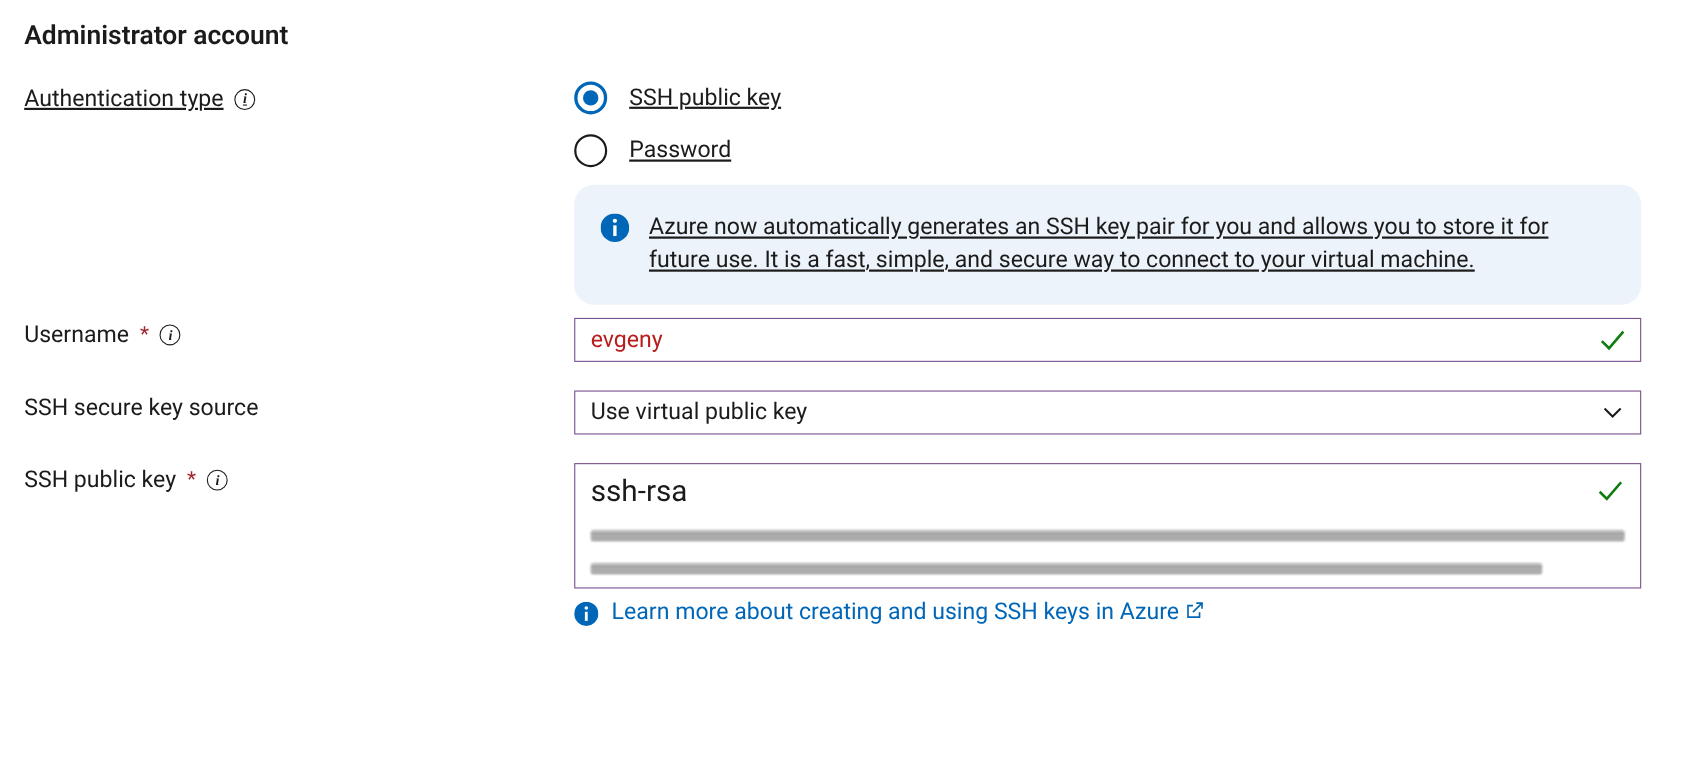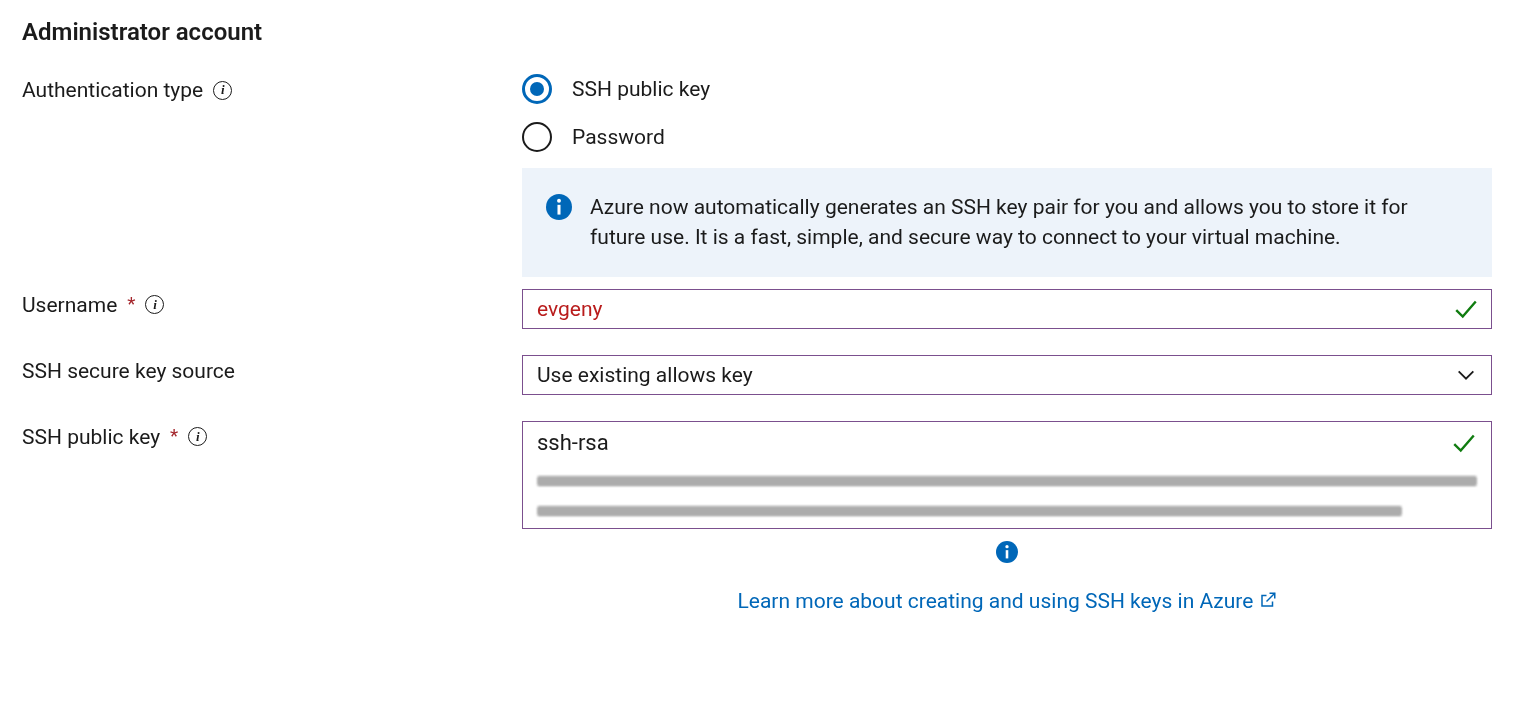--- a/index.html
+++ b/index.html
@@ -104,20 +104,21 @@
 
   
   .info-banner {
     margin-top: 12px;
     background: #edf3fa;
     padding: 24px 28px 24px 24px;
     display: flex;
     gap: 18px;
     box-sizing: border-box;
     width: 100%;
+    border-radius: 18px;
   }
   .info-solid-icon {
     width: 26px; height: 26px;
     flex: 0 0 26px;
     margin-top: 2px;
   }
   .info-banner-text {
     font-size: 21px;
     line-height: 1.45;
     color: #1b1b1b;
@@ -170,58 +171,57 @@
     flex-direction: column;
     align-items: stretch;
     padding: 8px 14px 12px 14px;
   }
   .ssh-first-line {
     display: flex;
     align-items: center;
     justify-content: space-between;
   }
   .ssh-first-line-text {
-    font-size: 22px;
+    font-size: 27px;
   }
   .redact-line {
     height: 10px;
     margin-top: 20px;
     border-radius: 2px;
     background: repeating-linear-gradient(
       0deg,
       #6f6f6f 0px, #6f6f6f 1px,
       #9c9c9c 1px, #9c9c9c 2px,
       #cfcfcf 2px, #cfcfcf 3px
     );
     filter: blur(1.2px);
     opacity: 0.85;
   }
   .redact-line.short { width: 92%; }
 
   .learn-more-row {
     margin-top: 10px;
     display: flex;
     align-items: center;
-    gap: 26px;
-    font-size: 21px;
-    flex-direction: column;
+    gap: 12px;
+    font-size: 21px;
   }
   .learn-more-link {
     color: #0067b8;
     text-decoration: none;
     cursor: pointer;
   }
   .ext-link-icon {
     width: 18px; height: 18px;
     display: inline-block;
     vertical-align: -1px;
   }
 
   
-  .row-radios { margin-bottom: 0; }
+  .row-radios { margin-bottom: 0; text-decoration: underline; }
   .row-username { margin-top: 12px; }
   .row-ssh-source { margin-top: 0; }
   .row-ssh-key { margin-bottom: 0; }
 </style>
 </head>
 <body>
 
 <div class="page">
 
   <h3 class="section-title">Administrator account</h3>
@@ -272,21 +272,21 @@
       </div>
     </div>
   </div>
 
   <div class="form-row row-ssh-source">
     <div class="label-col">
       <span>SSH secure key source</span>
     </div>
     <div class="control-col">
       <div class="field-wrap" style="cursor:pointer">
-        <div class="select-value">Use existing allows key</div>
+        <div class="select-value">Use virtual public key</div>
         <svg class="chevron-down-icon" viewBox="0 0 24 24">
           <polyline points="4,8 12,16 20,8" fill="none" stroke="#1b1b1b" stroke-width="2"></polyline>
         </svg>
       </div>
     </div>
   </div>
 
   <div class="form-row row-ssh-key">
     <div class="label-col">
       <span>SSH public key</span>

